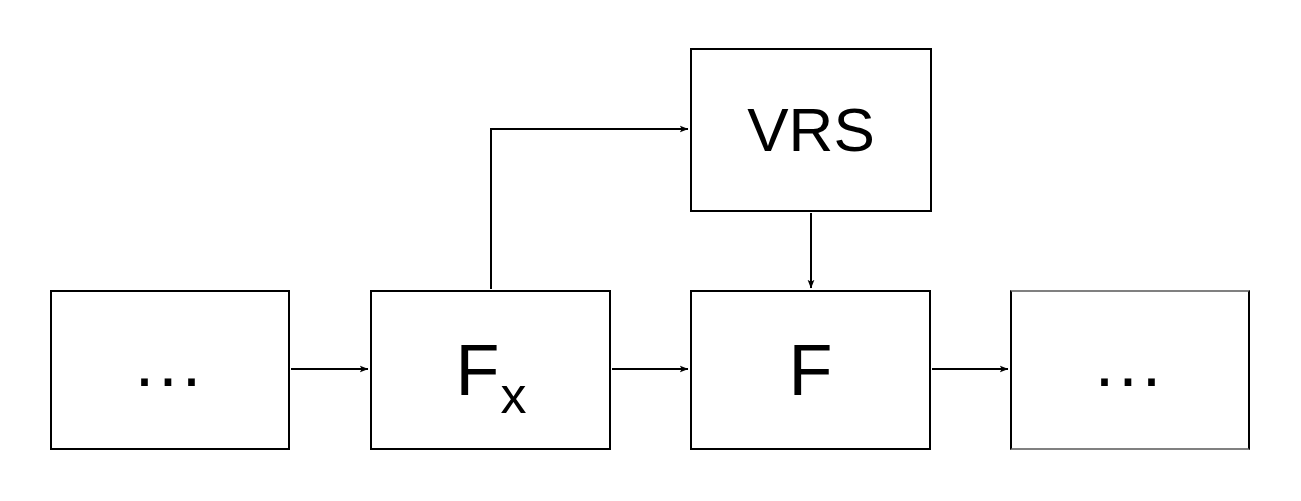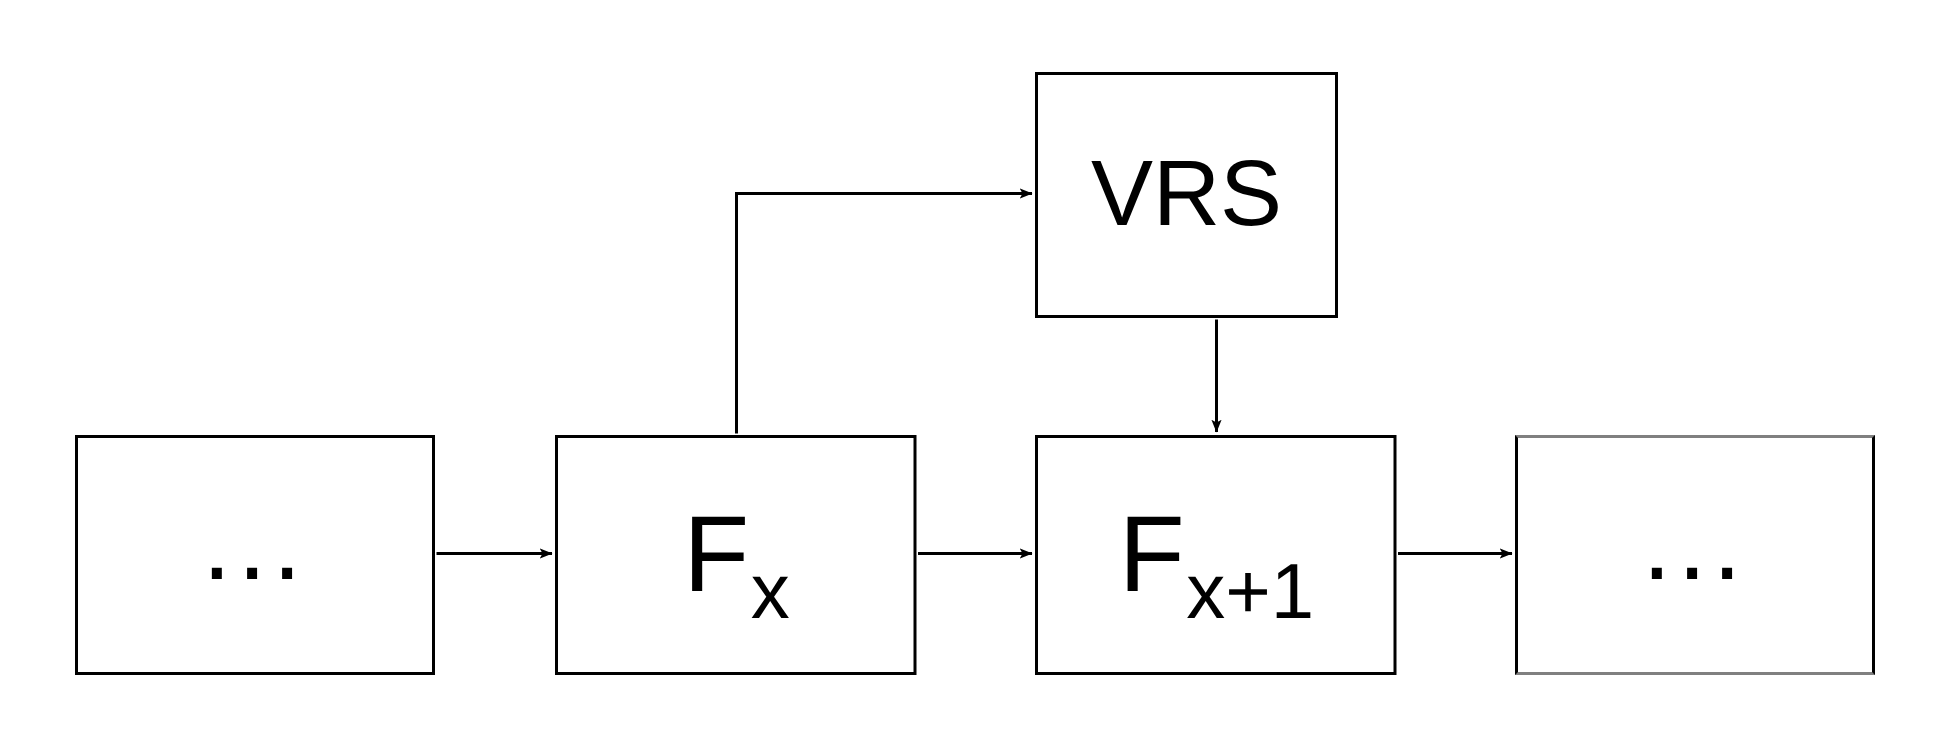--- a/index.html
+++ b/index.html
@@ -104,28 +104,27 @@
     <span class="node-label label-ellipsis">...</span>
   </div>
 
   <div class="node-box" style="left:370px; top:290px; width:241px; height:160px;">
     <span class="node-label">
       <span class="label-f">F</span>
         <span class="label-sub">x</span>
     </span>
   </div>
 
-  <div class="node-box" style="left:690px; top:48px; width:202px; height:164px;">
+  <div class="node-box" style="left:690px; top:48px; width:242px; height:164px;">
     <span class="node-label label-vrs">VRS</span>
   </div>
 
   <div class="node-box" style="left:690px; top:290px; width:241px; height:160px;">
     <span class="node-label">
       <span class="label-f">F</span>
-        <span class="label-sub">x+1</span>
     </span>
   </div>
 
   <div class="node-box softedge" style="left:1010px; top:290px; width:240px; height:160px;">
     <span class="node-label label-ellipsis">...</span>
   </div>
 
 </div>
 
 </body></html>

